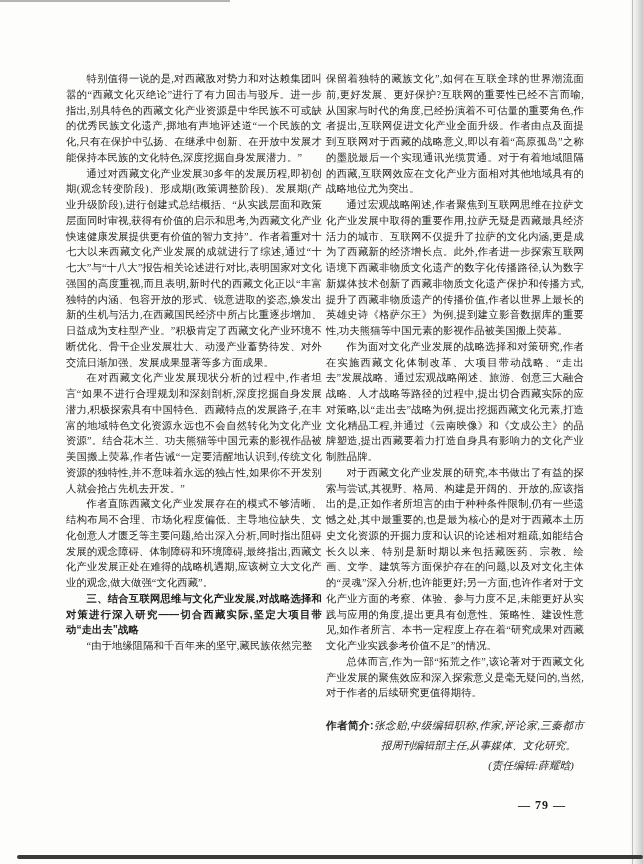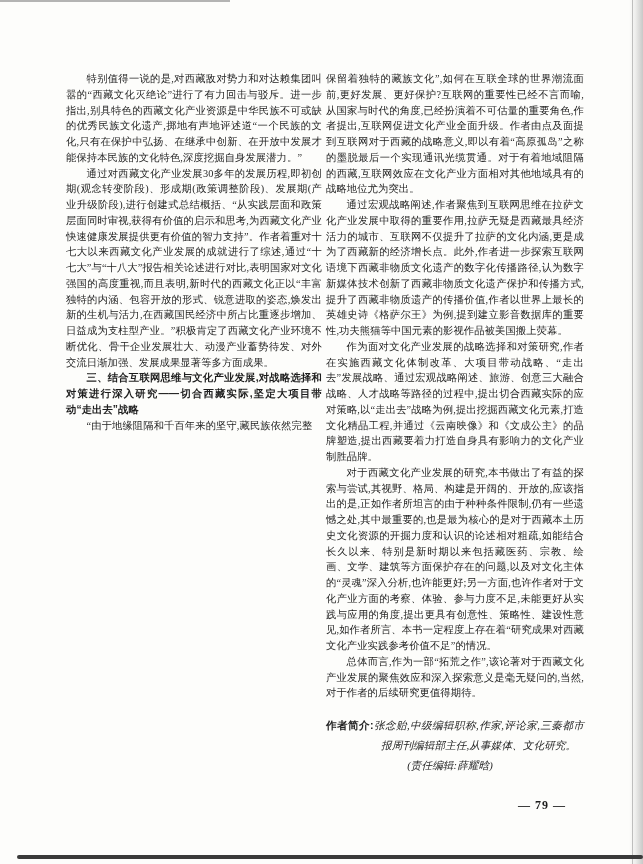--- a/index.html
+++ b/index.html
@@ -57,21 +57,21 @@
     padding-left: 55px; text-indent: -55px;
     line-height: 19.5px; font-size: 10.6px;
   }
   .bio-label {
     font-family: "Liberation Sans", sans-serif;
     font-weight: bold; font-style: normal;
   }
   .bio-text { font-style: italic; }
 
   .editor-note {
-    text-align: center; padding-right: 10px;
+    text-align: right; padding-right: 10px;
     font-style: italic; font-size: 10.6px;
     line-height: 19.5px; margin-top: 1px;
   }
 
   .page-number {
     margin-top: 22px;
     text-align: right; padding-right: 18px;
     font-weight: bold; font-size: 12px;
     letter-spacing: 1px; color: #1c1c1c;
   }
@@ -79,20 +79,22 @@
 </head>
 <body>
 
 <div class="page">
 
   <div class="edge-top"></div>
 
   <div class="col col-left">
     <p class="indent">特别值得一说的是,对西藏敌对势力和对达赖集团叫嚣的“西藏文化灭绝论”进行了有力回击与驳斥。进一步指出,别具特色的西藏文化产业资源是中华民族不可或缺的优秀民族文化遗产,掷地有声地评述道“一个民族的文化,只有在保护中弘扬、在继承中创新、在开放中发展才能保持本民族的文化特色,深度挖掘自身发展潜力。”</p>
     <p class="indent">通过对西藏文化产业发展30多年的发展历程,即初创期(观念转变阶段)、形成期(政策调整阶段)、发展期(产业升级阶段),进行创建式总结概括、“从实践层面和政策层面同时审视,获得有价值的启示和思考,为西藏文化产业快速健康发展提供更有价值的智力支持”。作者着重对十七大以来西藏文化产业发展的成就进行了综述,通过“十七大”与“十八大”报告相关论述进行对比,表明国家对文化强国的高度重视,而且表明,新时代的西藏文化正以“丰富独特的内涵、包容开放的形式、锐意进取的姿态,焕发出新的生机与活力,在西藏国民经济中所占比重逐步增加、日益成为支柱型产业。”积极肯定了西藏文化产业环境不断优化、骨干企业发展壮大、动漫产业蓄势待发、对外交流日渐加强、发展成果显著等多方面成果。</p>
+    <p class="indent">在对西藏文化产业发展现状分析的过程中,作者坦言“如果不进行合理规划和深刻剖析,深度挖掘自身发展潜力,积极探索具有中国特色、西藏特点的发展路子,在丰富的地域特色文化资源永远也不会自然转化为文化产业资源”。结合花木兰、功夫熊猫等中国元素的影视作品被美国搬上荧幕,作者告诫“一定要清醒地认识到,传统文化资源的独特性,并不意味着永远的独占性,如果你不开发别人就会抢占先机去开发。”</p>
+    <p class="indent">作者直陈西藏文化产业发展存在的模式不够清晰、结构布局不合理、市场化程度偏低、主导地位缺失、文化创意人才匮乏等主要问题,给出深入分析,同时指出阻碍发展的观念障碍、体制障碍和环境障碍,最终指出,西藏文化产业发展正处在难得的战略机遇期,应该树立大文化产业的观念,做大做强“文化西藏”。</p>
     <p class="heading">三、结合互联网思维与文化产业发展,对战略选择和对策进行深入研究——切合西藏实际,坚定大项目带动“走出去”战略</p>
     <p class="indent">“由于地缘阻隔和千百年来的坚守,藏民族依然完整</p>
   </div>
 
   <div class="col col-right">
     <p class="no-indent">保留着独特的藏族文化”,如何在互联全球的世界潮流面前,更好发展、更好保护?互联网的重要性已经不言而喻,从国家与时代的角度,已经扮演着不可估量的重要角色,作者提出,互联网促进文化产业全面升级。作者由点及面提到互联网对于西藏的战略意义,即以有着“高原孤岛”之称的墨脱最后一个实现通讯光缆贯通。对于有着地域阻隔的西藏,互联网效应在文化产业方面相对其他地域具有的战略地位尤为突出。</p>
     <p class="indent">通过宏观战略阐述,作者聚焦到互联网思维在拉萨文化产业发展中取得的重要作用,拉萨无疑是西藏最具经济活力的城市、互联网不仅提升了拉萨的文化内涵,更是成为了西藏新的经济增长点。此外,作者进一步探索互联网语境下西藏非物质文化遗产的数字化传播路径,认为数字新媒体技术创新了西藏非物质文化遗产保护和传播方式,提升了西藏非物质遗产的传播价值,作者以世界上最长的英雄史诗《格萨尔王》为例,提到建立影音数据库的重要性,功夫熊猫等中国元素的影视作品被美国搬上荧幕。</p>
     <p class="indent">作为面对文化产业发展的战略选择和对策研究,作者在实施西藏文化体制改革、大项目带动战略、“走出去”发展战略、通过宏观战略阐述、旅游、创意三大融合战略、人才战略等路径的过程中,提出切合西藏实际的应对策略,以“走出去”战略为例,提出挖掘西藏文化元素,打造文化精品工程,并通过《云南映像》和《文成公主》的品牌塑造,提出西藏要着力打造自身具有影响力的文化产业制胜品牌。</p>
     <p class="indent">对于西藏文化产业发展的研究,本书做出了有益的探索与尝试,其视野、格局、构建是开阔的、开放的,应该指出的是,正如作者所坦言的由于种种条件限制,仍有一些遗憾之处,其中最重要的,也是最为核心的是对于西藏本土历史文化资源的开掘力度和认识的论述相对粗疏,如能结合长久以来、特别是新时期以来包括藏医药、宗教、绘画、文学、建筑等方面保护存在的问题,以及对文化主体的“灵魂”深入分析,也许能更好;另一方面,也许作者对于文化产业方面的考察、体验、参与力度不足,未能更好从实践与应用的角度,提出更具有创意性、策略性、建设性意见,如作者所言、本书一定程度上存在着“研究成果对西藏文化产业实践参考价值不足”的情况。</p>
     <p class="indent">总体而言,作为一部“拓荒之作”,该论著对于西藏文化产业发展的聚焦效应和深入探索意义是毫无疑问的,当然,对于作者的后续研究更值得期待。</p>

